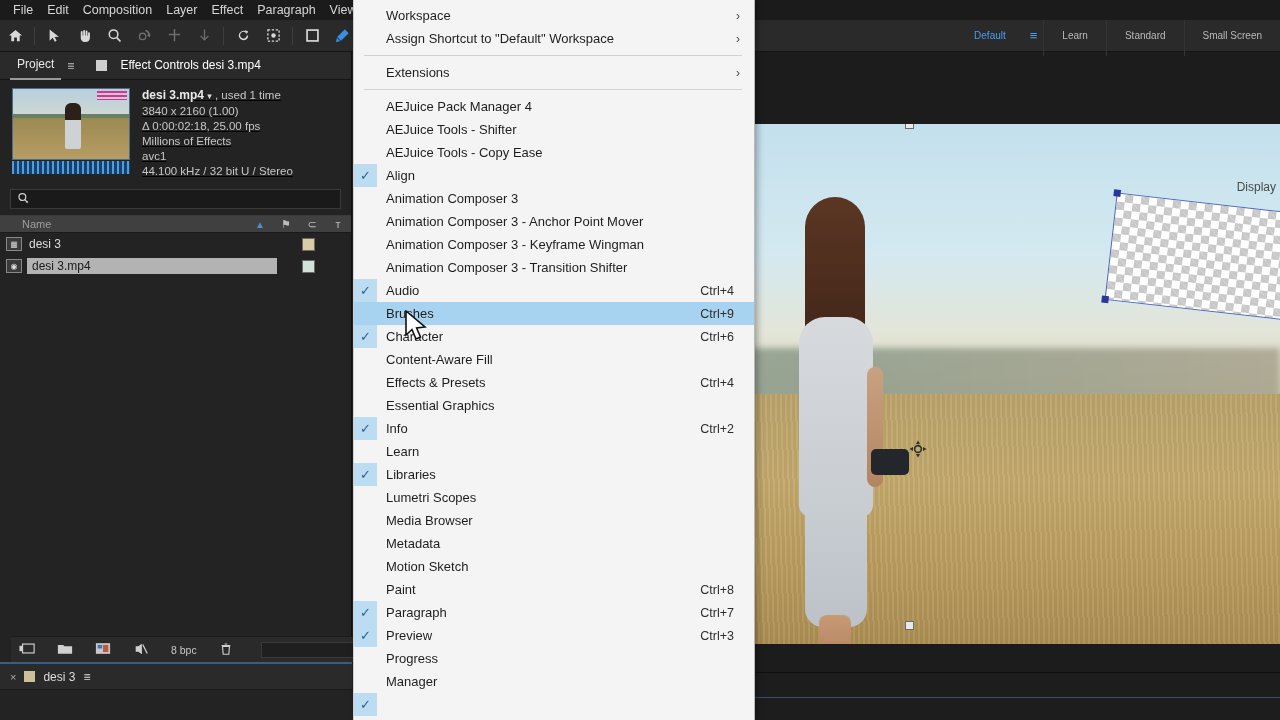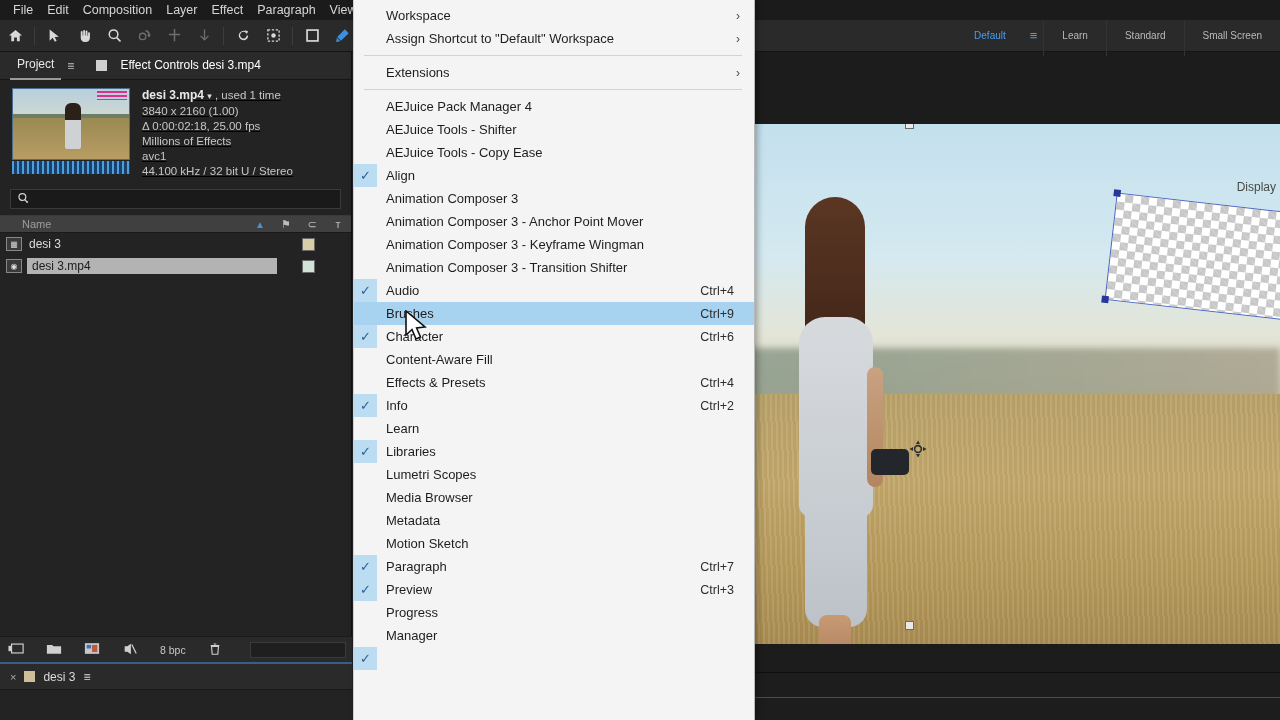--- a/index.html
+++ b/index.html
@@ -115,21 +115,21 @@
   .asset-row .nm { }
   .asset-row.sel .nm {
     background:#b3b3b3; color:#1b1b1b; padding: 1px 5px; margin-left:-2px;
     width: 250px;
   }
   .asset-row .swatch {
     width: 13px; height: 13px; border:1px solid #6a6a6a; margin-left:auto; margin-right: 36px;
   }
 
   .proj-footer {
-    position:absolute; bottom:0; left:0; width:352px; height:26px;
+    position:absolute; bottom:0; left:11px; width:352px; height:26px;
     background:#2a2a2a; border-top:1px solid #1a1a1a;
     display:flex; align-items:center; padding-left:8px; gap:22px;
     color:#cfcfcf; font-size:11px;
   }
   .proj-footer .bpc { font-size: 10.5px; color:#c7c7c7; }
   .proj-footer .wellbar {
     flex:1; height:16px; background:#1f1f1f; border:1px solid #3a3a3a; margin-left:6px; margin-right:6px;
   }
 
   
@@ -590,20 +590,23 @@
           <span class="sc">Ctrl+6</span>
         </div>
         <div class="wm-item">
           <span class="lbl">Content-Aware Fill</span>
         </div>
         <div class="wm-item">
           <span class="lbl">Effects &amp; Presets</span>
           <span class="sc">Ctrl+4</span>
         </div>
         <div class="wm-item">
+          <span class="lbl">Essential Graphics</span>
+        </div>
+        <div class="wm-item">
           <span class="wm-check">✓</span>
           <span class="lbl">Info</span>
           <span class="sc">Ctrl+2</span>
         </div>
         <div class="wm-item">
           <span class="lbl">Learn</span>
         </div>
         <div class="wm-item">
           <span class="wm-check">✓</span>
           <span class="lbl">Libraries</span>
@@ -612,20 +615,24 @@
           <span class="lbl">Lumetri Scopes</span>
         </div>
         <div class="wm-item">
           <span class="lbl">Media Browser</span>
         </div>
         <div class="wm-item">
           <span class="lbl">Metadata</span>
         </div>
         <div class="wm-item">
           <span class="lbl">Motion Sketch</span>
+        </div>
+        <div class="wm-item">
+          <span class="lbl">Paint</span>
+          <span class="sc">Ctrl+8</span>
         </div>
         <div class="wm-item">
           <span class="wm-check">✓</span>
           <span class="lbl">Paragraph</span>
           <span class="sc">Ctrl+7</span>
         </div>
         <div class="wm-item">
           <span class="wm-check">✓</span>
           <span class="lbl">Preview</span>
           <span class="sc">Ctrl+3</span>

